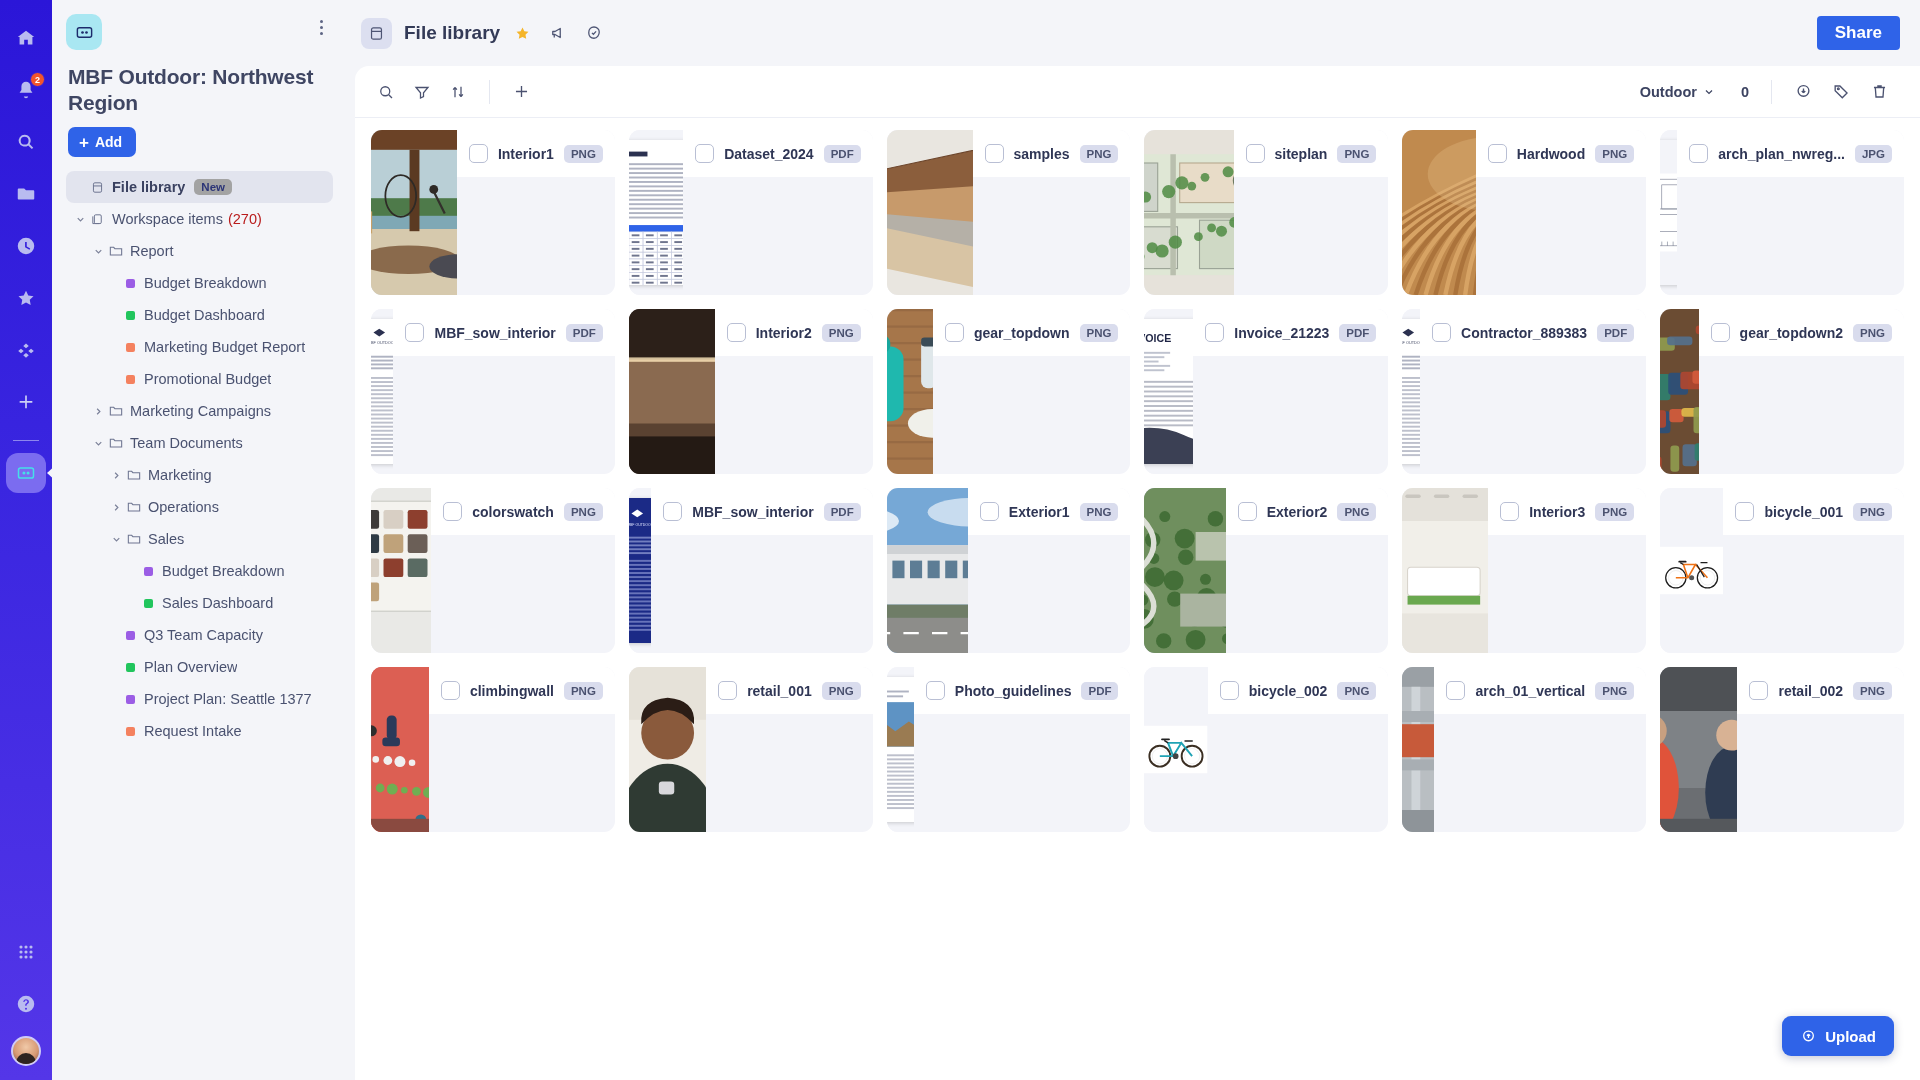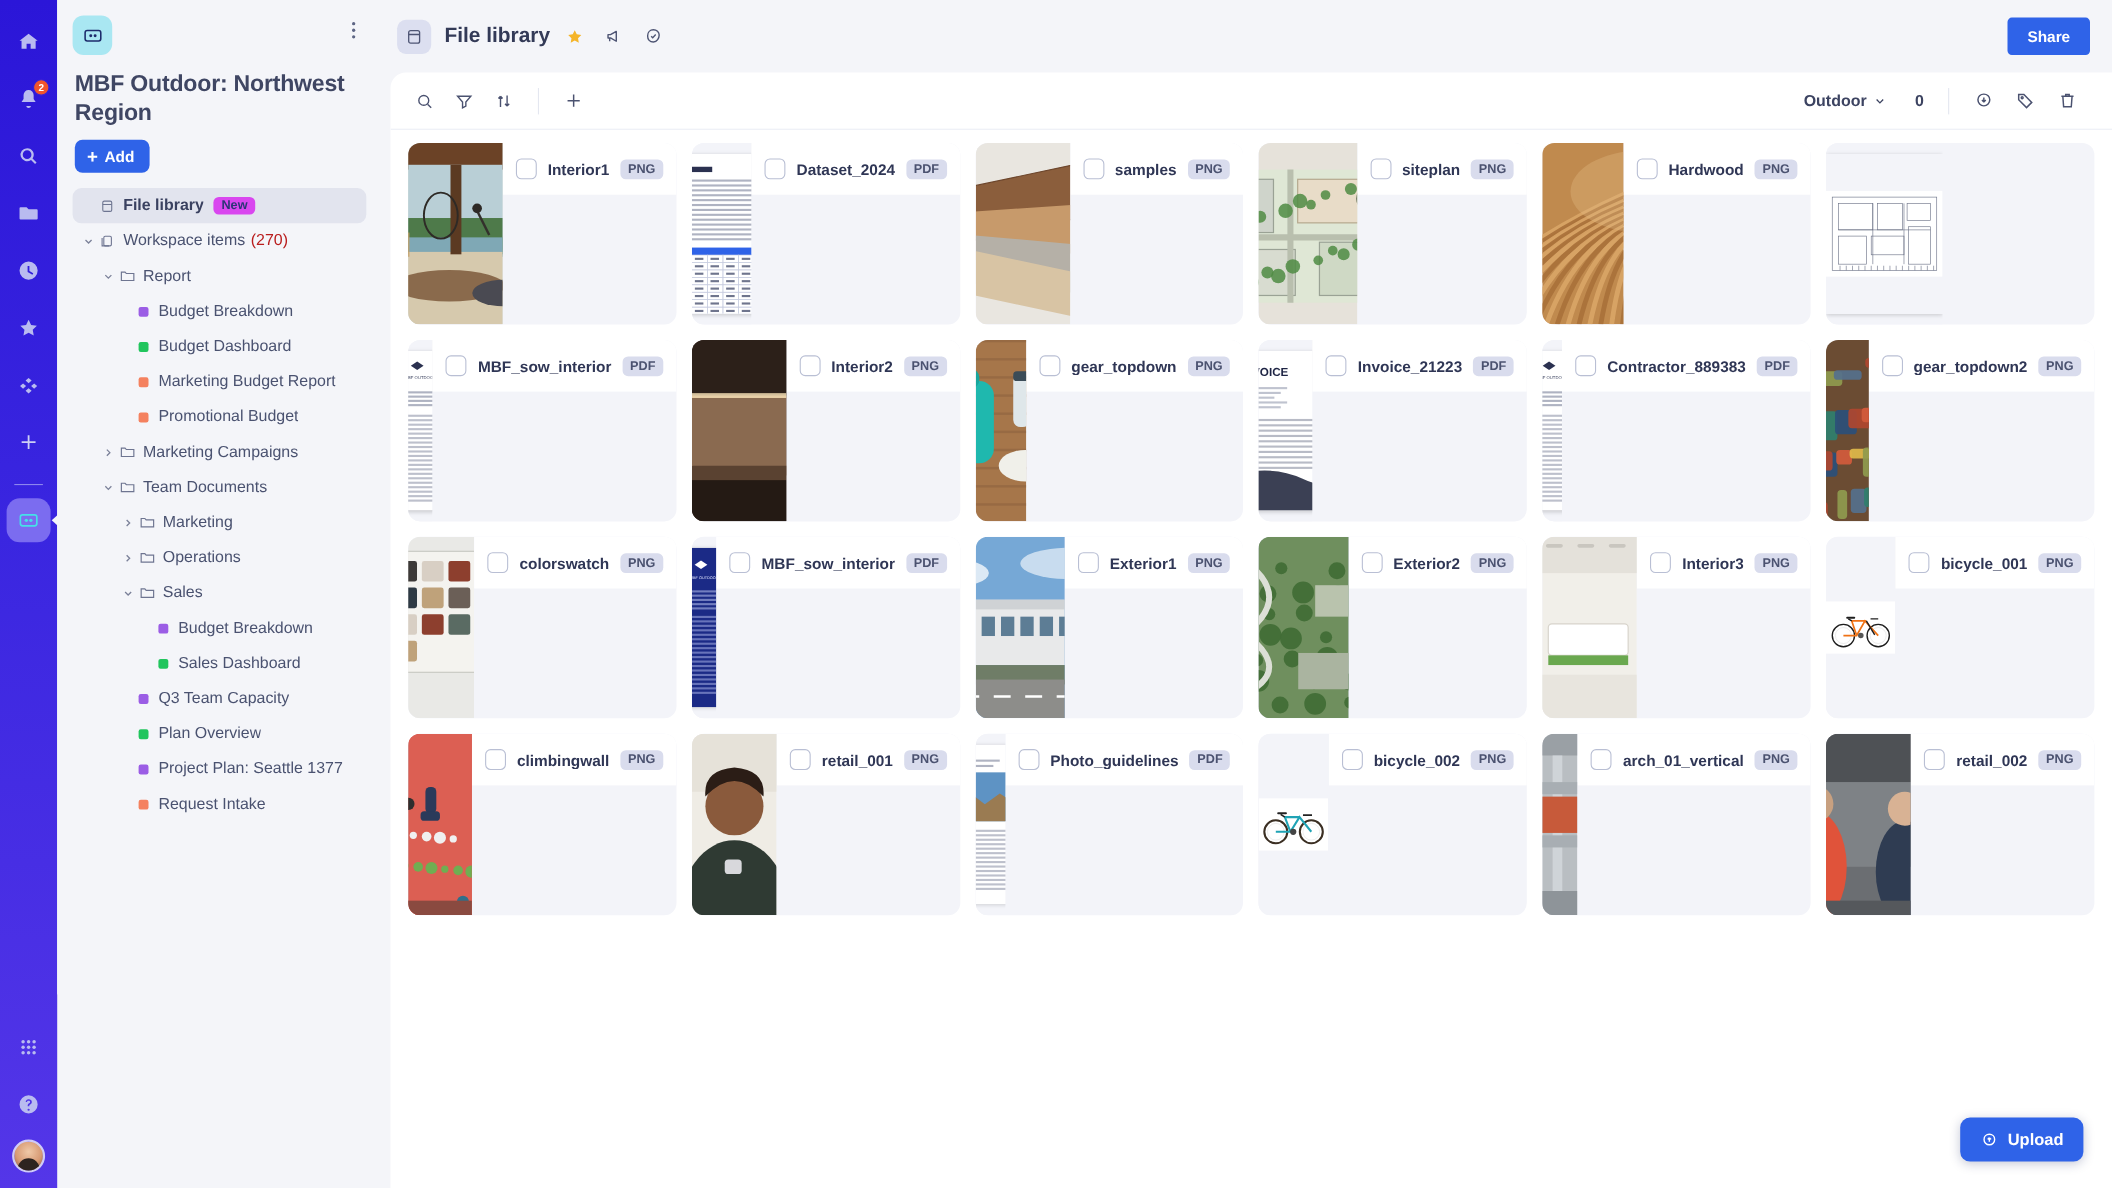--- a/index.html
+++ b/index.html
@@ -89,21 +89,21 @@
   .tree-row .chev {
     width: 20px; flex: 0 0 20px; display: flex; align-items: center; justify-content: center;
     color: #7b8199; font-size: 11px;
   }
   .tree-row .ico { width: 22px; flex: 0 0 22px; display: flex; align-items: center; }
   .tree-row .ico svg { fill: none; stroke: #6e7591; stroke-width: 1.6; }
   .dot { width: 9px; height: 9px; border-radius: 2px; flex: 0 0 9px; margin-right: 9px; }
   .lbl { overflow: hidden; text-overflow: ellipsis; }
   .count { color: #b91c1c; font-weight: 400; margin-left: 5px; }
   .newbadge {
-    background: #d946ef; color: #2c3577; font-size: 11.5px; font-weight: 700;
+    background: #a3a3a3; color: #2c3577; font-size: 11.5px; font-weight: 700;
     border-radius: 5px; padding: 2px 7px; margin-left: 9px;
   }
   .ind1 { padding-left: 4px; }
   .ind2 { padding-left: 22px; }
   .ind3 { padding-left: 40px; }
   .ind4 { padding-left: 58px; }
 
   
   .main { flex: 1; height: 1080px; display: flex; flex-direction: column; min-width: 0; }
   .topbar {
@@ -112,21 +112,21 @@
   }
   .tab-chip {
     width: 31px; height: 31px; border-radius: 8px; background: #dcdff0;
     display: flex; align-items: center; justify-content: center;
   }
   .tab-chip svg { fill: none; stroke: #4e5574; stroke-width: 1.7; }
   .tab-title { font-size: 19px; font-weight: 700; color: #333a57; margin-left: 2px; }
   .top-ico { display: flex; align-items: center; justify-content: center; cursor: pointer; padding: 4px; }
   .share-btn {
     margin-left: auto; background: #2f63e8; color: #fff; border: none;
-    border-radius: 4px; height: 34px; padding: 0 18px; font-size: 14px;
+    border-radius: 4px; height: 34px; padding: 0 18px; font-size: 17px;
     font-weight: 700; font-family: inherit; cursor: pointer;
   }
 
   .content {
     flex: 1; background: #ffffff; border-radius: 14px 0 0 0;
     margin-left: 8px; display: flex; flex-direction: column; min-height: 0; overflow: hidden;
   }
   .subbar {
     height: 52px; flex: 0 0 52px; display: flex; align-items: center;
     padding: 0 24px 0 14px; gap: 2px; border-bottom: 1px solid #eceef5;
@@ -832,20 +832,25 @@
                         <path d="M98 96v6"></path>
                         <path d="M106 96v6"></path>
                         <path d="M114 96v6"></path>
                         <path d="M122 96v6"></path>
                         <path d="M130 96v6"></path>
                         <path d="M138 96v6"></path>
         </g>
                     </svg></div>
                 </div>
               </div>
+              <div class="card-foot">
+                <div class="chk"></div>
+                <div class="fname">arch_plan_nwreg...</div>
+                <div class="ftype">JPG</div>
+              </div>
             </div>
             <div class="card">
               <div class="thumb" style="padding:10px 0;">
                 <div class="inner" style="display:flex;align-items:center;justify-content:center;height:100%;">
                   <div style="height:100%;aspect-ratio:110/150;box-shadow:0 1px 4px rgba(0,0,0,.18);"><svg viewBox="0 0 110 150" style="width:100%;height:100%">
                       <rect width="110" height="150" fill="#fff"></rect>
       <path d="M52 10 l6 4 -6 4 -6-4z" fill="#2b3150"></path>
                       <text x="55" y="26" font-size="4" fill="#444b66" text-anchor="middle" font-family="sans-serif">MBF OUTDOOR</text>
       <rect x="14" y="38" width="82" height="2" fill="#6d7490" opacity=".55"></rect>
                       <rect x="14" y="42" width="76" height="2" fill="#6d7490" opacity=".55"></rect>

